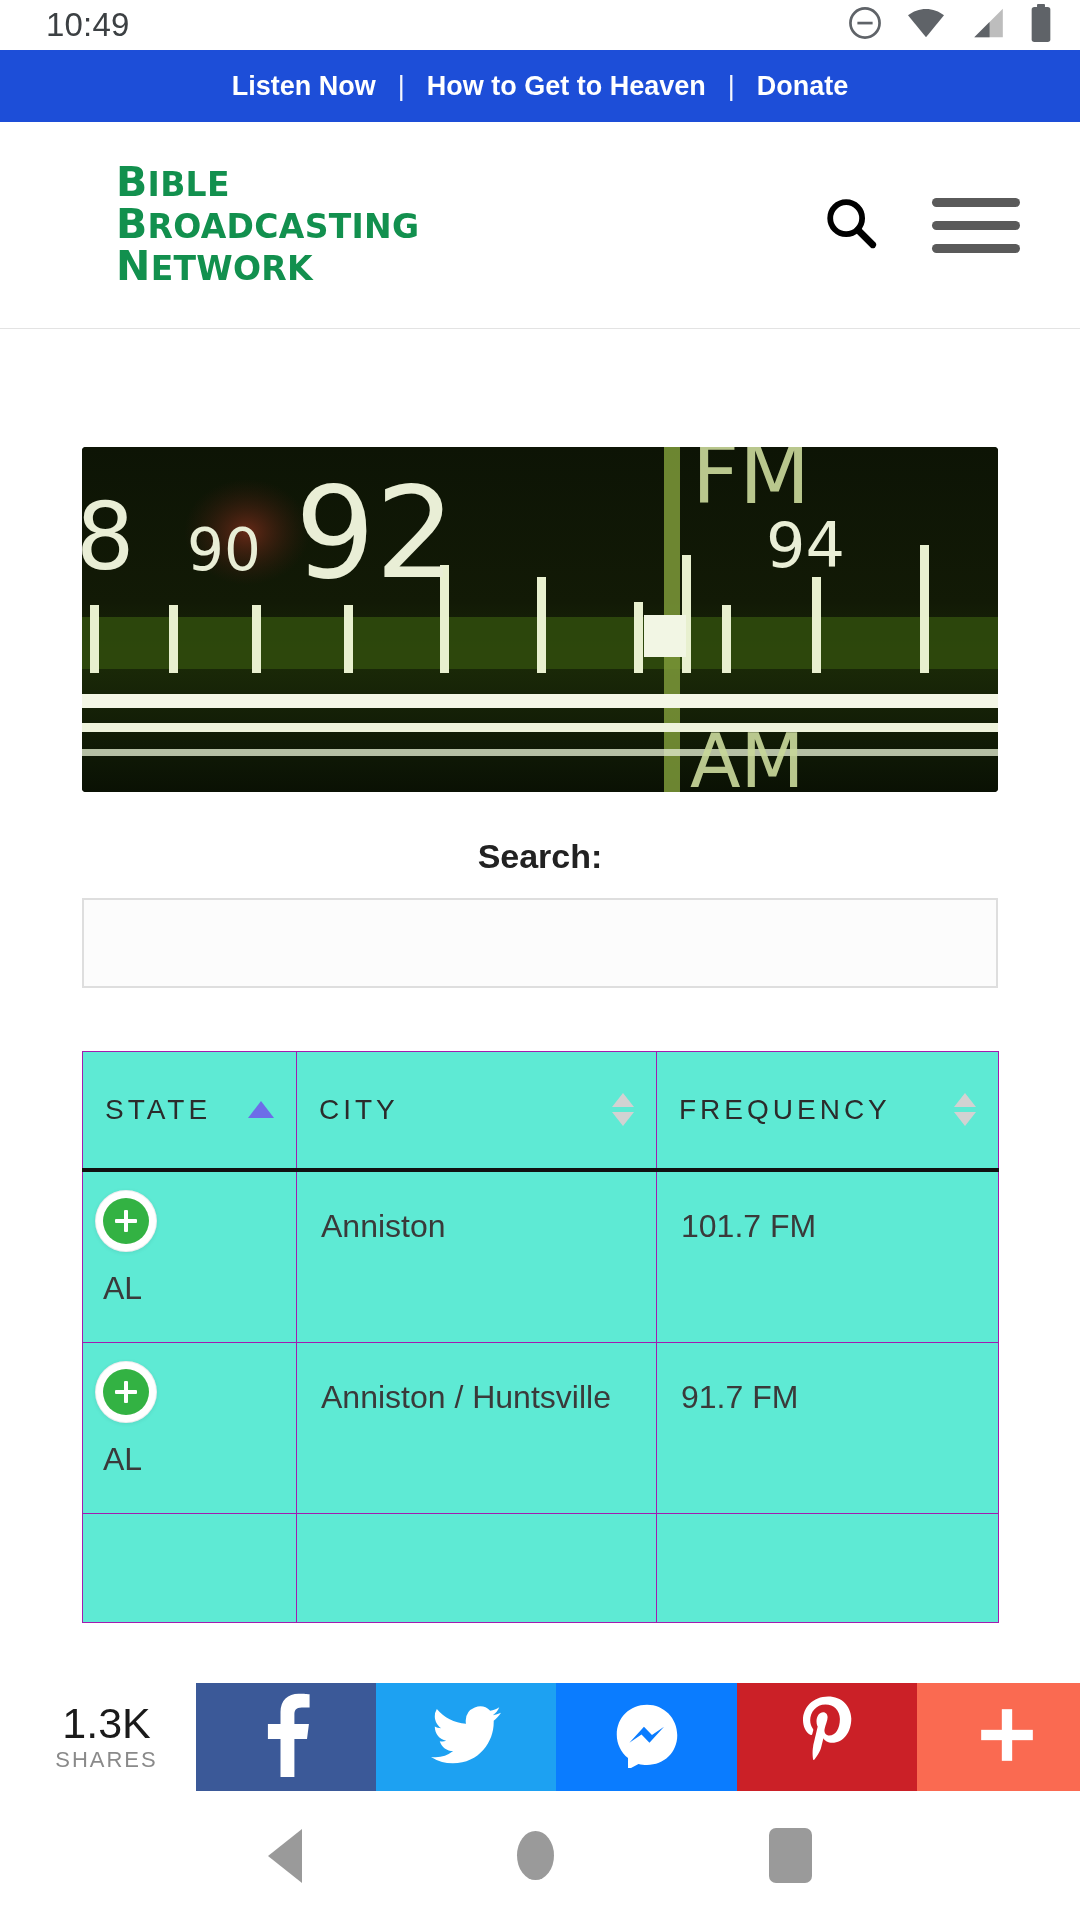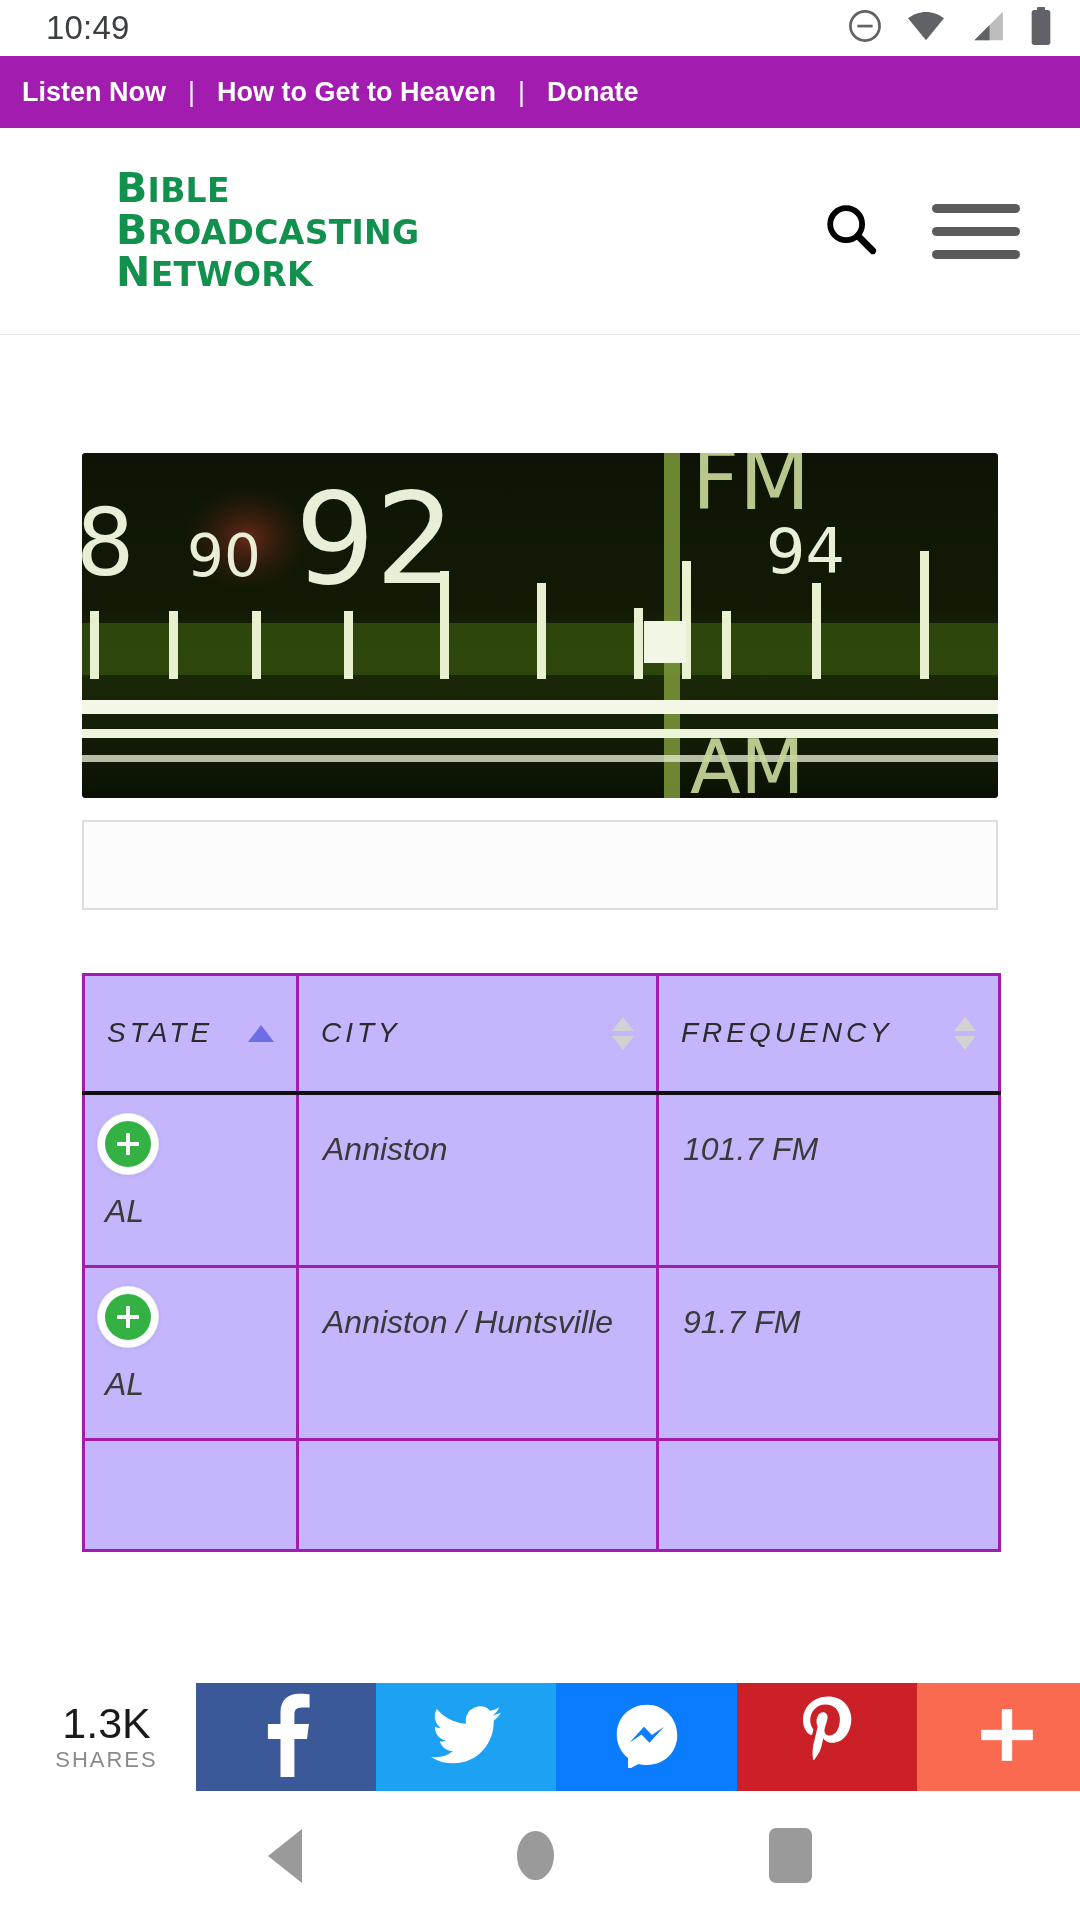--- a/index.html
+++ b/index.html
@@ -5,38 +5,38 @@
   * { margin:0; padding:0; box-sizing:border-box; }
   html, body {
     width:1080px; height:1920px;
     background:#ffffff;
     font-family:"Liberation Sans", sans-serif;
     overflow:hidden;
   }
 
   
   .statusbar{
-    height:56px; width:100%;
+    height:50px; width:100%;
     background:#ffffff;
     display:flex; align-items:center;
     padding:0 26px 0 46px;
     position:relative;
   }
   .statusbar .clock{
     font-size:33px; color:#3c4043; letter-spacing:.2px;
   }
   .statusbar .sys-icons{
     margin-left:auto; display:flex; align-items:center; gap:22px;
   }
   .ic{ display:block; }
 
   
   .topnav{
-    background:#a21caf; width:100%; height:72px;
-    display:flex; align-items:center; 
+    background:#1d4ed8; width:100%; height:72px;
+    display:flex; align-items:center; justify-content:center;
     gap:0;
   }
   .topnav a{
     color:#ffffff; font-size:27px; font-weight:700;
     text-decoration:none; padding:0 22px; white-space:nowrap;
   }
   .topnav .sep{ color:#ffffff; font-size:27px; opacity:.95; }
 
   
   .brandbar{
@@ -103,21 +103,21 @@
     margin-top:22px; width:916px; height:90px;
     border:2px solid #dedede; background:#fcfcfc;
     font-size:30px; color:#333; padding:0 18px;
     font-family:"Liberation Sans", sans-serif;
     outline:none; display:block;
   }
 
   
   .tbl-wrap{ margin-top:63px; width:916px; }
   table{ border-collapse:collapse; width:100%; table-layout:fixed; }
-  th, td{ border:3px solid #a21caf; background:#c4b5fd;font-style:italic; }
+  th, td{ border:1px solid #a21caf; background:#5eead4; }
   thead th{
     height:118px; vertical-align:middle;
     padding:0 22px;
     border-bottom:4px solid #111;
     font-weight:400;
     font-size:28px; color:#2b2b2b;
     letter-spacing:4px;
     text-align:left;
     position:relative;
   }
@@ -298,20 +298,21 @@
           <text x="213" y="130" font-size="126">92</text>
           <text x="684" y="120" font-size="62">94</text>
         </g>
         <g fill="#c8d79a" font-family="DejaVu Sans, sans-serif" font-weight="400" opacity="0.92">
           <text x="610" y="56" font-size="82">FM</text>
           <text x="608" y="340" font-size="74">AM</text>
         </g>
       </svg>
     </div>
 
+    <div class="search-label">Search:</div>
     <input class="search-box" type="text" value="" placeholder="" style="">
 
     <div class="tbl-wrap">
       <table>
         <colgroup>
             <col class="c-state">
             <col class="c-city">
             <col class="c-freq">
           </colgroup>
         <thead>

